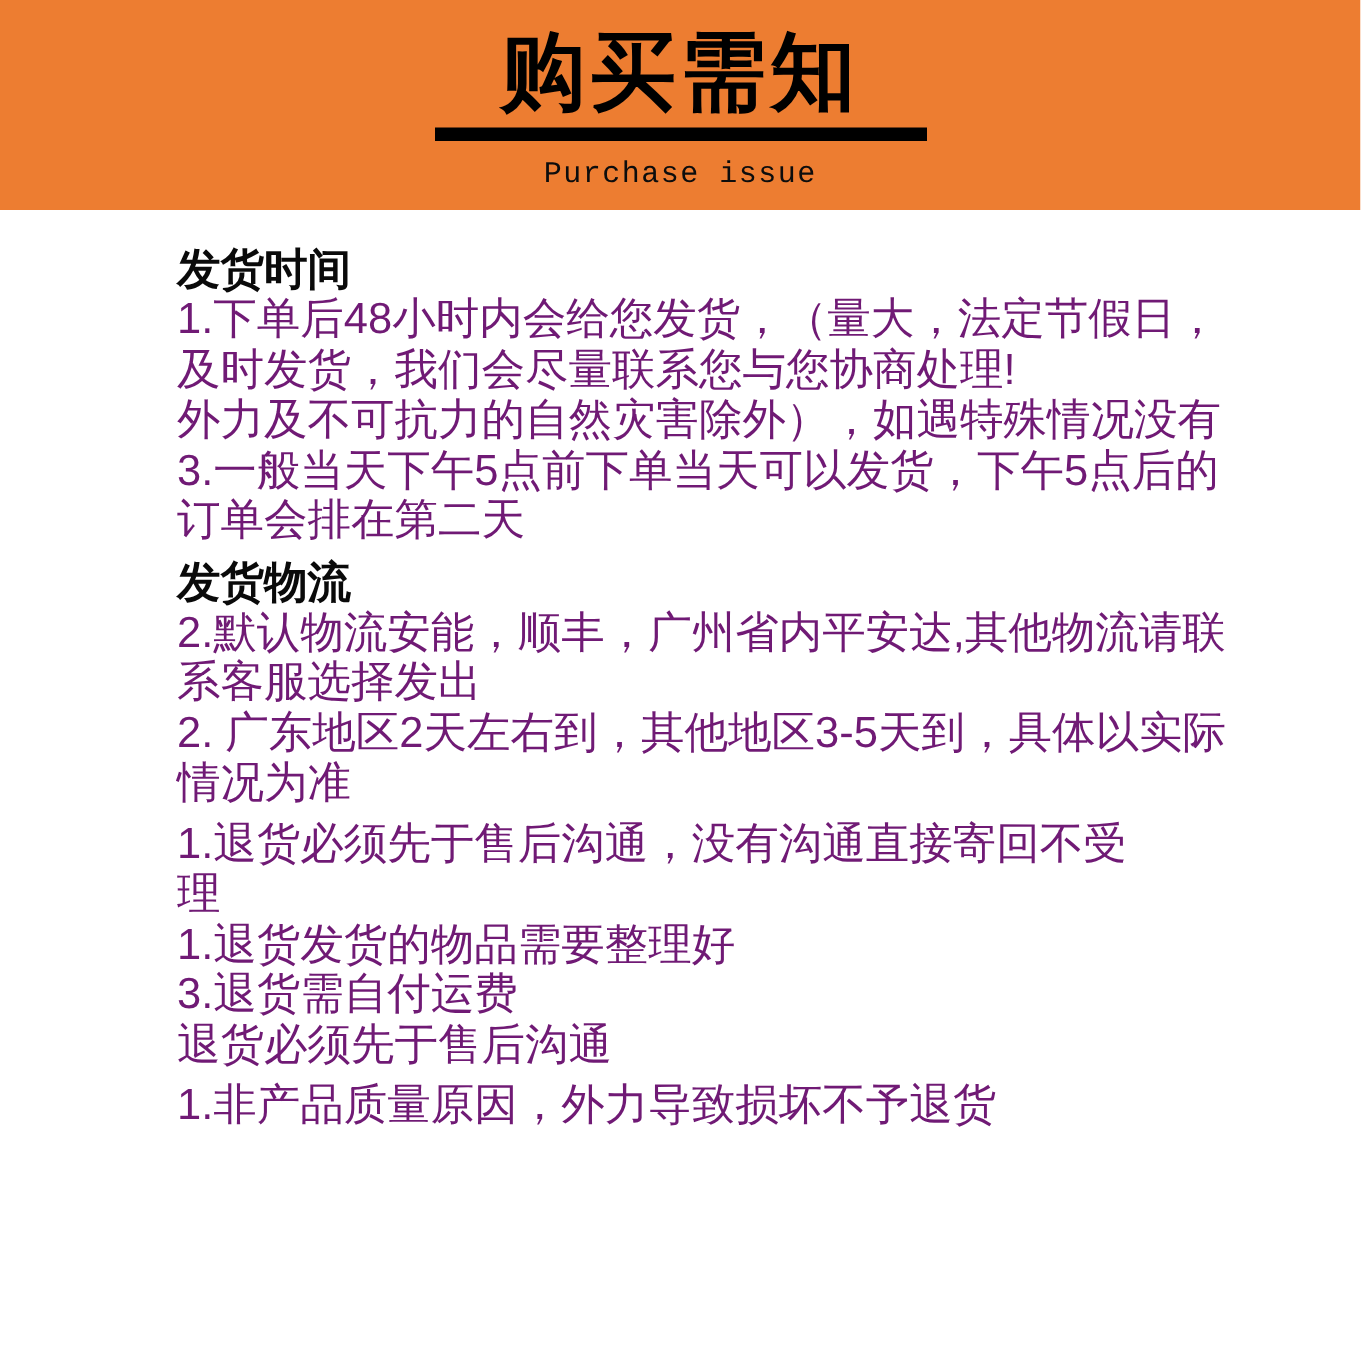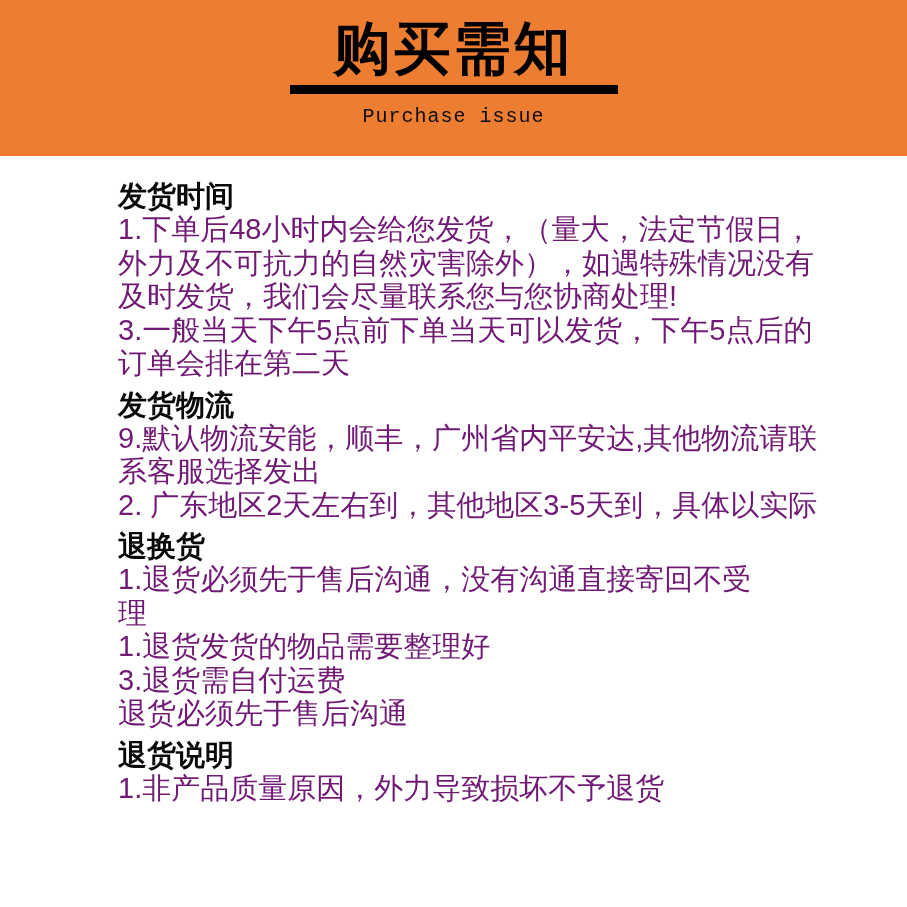--- a/index.html
+++ b/index.html
@@ -10,21 +10,21 @@
     font-family: "Liberation Sans", sans-serif;
     overflow: hidden;
   }
   .page {
     width: 907px;
     height: 907px;
     background: #ffffff;
   }
   .header {
     width: 100%;
-    height: 156px;
+    height: 140px;
     background: #ED7D31;
     display: flex;
     flex-direction: column;
     align-items: center;
     box-sizing: border-box;
   }
   .title {
     margin-top: 16px;
     font-size: 57px;
     font-weight: 900;
@@ -76,37 +76,36 @@
 <div class="page">
   <div class="header" style="background-color: rgb(237, 125, 49);">
     <div class="title" style="color: rgb(0, 0, 0);">购买需知</div>
     <div class="divider" style="background-color: rgb(0, 0, 0);"></div>
     <div class="subtitle">Purchase issue</div>
   </div>
   <div class="content">
       <section class="section">
         <h2 class="heading">发货时间</h2>
         <div class="line">1.下单后48小时内会给您发货，（量大，法定节假日，</div>
+        <div class="line">及时发货，我们会尽量联系您与您协商处理!</div>
         <div class="line">外力及不可抗力的自然灾害除外），如遇特殊情况没有</div>
-        <div class="line">及时发货，我们会尽量联系您与您协商处理!</div>
         <div class="line">3.一般当天下午5点前下单当天可以发货，下午5点后的</div>
         <div class="line">订单会排在第二天</div>
       </section>
       <section class="section">
         <h2 class="heading">发货物流</h2>
-        <div class="line">9.默认物流安能，顺丰，广州省内平安达,其他物流请联</div>
+        <div class="line">2.默认物流安能，顺丰，广州省内平安达,其他物流请联</div>
         <div class="line">系客服选择发出</div>
         <div class="line">2. 广东地区2天左右到，其他地区3-5天到，具体以实际</div>
+        <div class="line">情况为准</div>
       </section>
       <section class="section">
-        <h2 class="heading">退换货</h2>
         <div class="line">1.退货必须先于售后沟通，没有沟通直接寄回不受</div>
         <div class="line">理</div>
         <div class="line">1.退货发货的物品需要整理好</div>
         <div class="line">3.退货需自付运费</div>
         <div class="line">退货必须先于售后沟通</div>
       </section>
       <section class="section">
-        <h2 class="heading">退货说明</h2>
         <div class="line">1.非产品质量原因，外力导致损坏不予退货</div>
       </section>
     </div>
 </div>
 
 </body></html>

